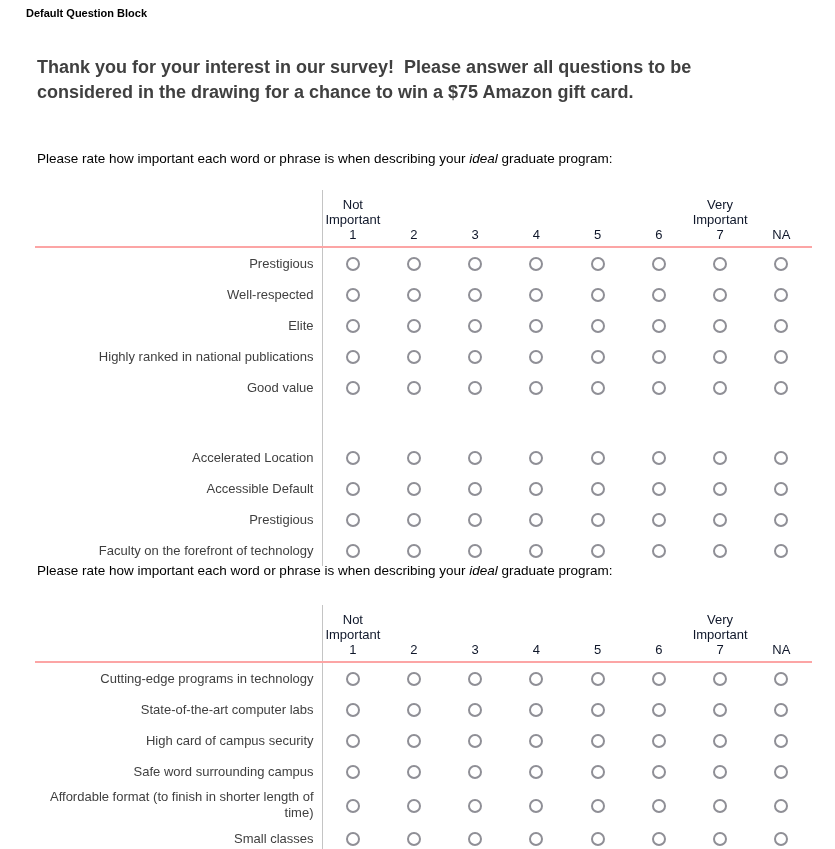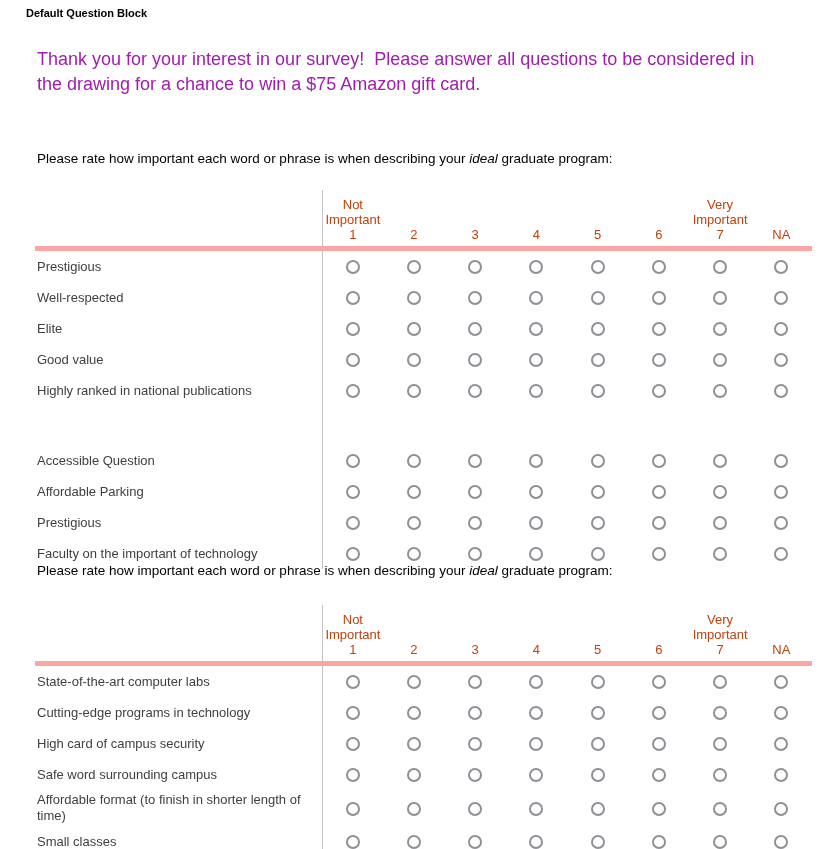--- a/index.html
+++ b/index.html
@@ -7,53 +7,53 @@
     width:835px; height:849px; position:relative; overflow:hidden;
     font-family:"Liberation Sans", sans-serif; color:#000;
   }
 
   .block-title {
     position:absolute; left:26px; top:7px;
     font-size:11px; font-weight:bold; color:#000;
   }
 
   .intro {
-    position:absolute; left:37px; top:47px; width:745px;
-    font-size:18px; font-weight:normal; line-height:25px; color:#a21caf;
+    position:absolute; left:37px; top:55px; width:745px;
+    font-size:18px; font-weight:bold; line-height:25px; color:#404040;
   }
 
   .prompt {
     position:absolute; left:37px; width:760px;
     font-size:13.5px; font-weight:normal; color:#000;
   }
   .prompt .italic { font-style:italic; }
   #prompt-1 { top:151px; }
   #prompt-2 { top:563px; }
 
   .matrix {
     position:absolute; left:35px;
     border-collapse:collapse; table-layout:fixed; width:777px;
     font-size:13px; color:#3f3f3f;
   }
   #matrix-1 { top:190px; }
   #matrix-2 { top:605px; }
 
   .matrix thead th {
     height:52px; vertical-align:bottom; text-align:center;
-    font-weight:normal; font-size:13px; color:#c2410c;
-    padding:0 0 4px 0; border-bottom:5px solid #fca5a5;
+    font-weight:normal; font-size:13px; color:#0f172a;
+    padding:0 0 4px 0; border-bottom:2px solid #fca5a5;
     line-height:15px; white-space:nowrap;
   }
   .matrix td.divider, .matrix th.divider { border-left:1px solid #c4c4c4; }
 
   .matrix tbody td {
     height:27px; vertical-align:middle; text-align:center; padding:0;
   }
   .matrix td.row-label {
-    text-align:left; padding:2px 8px 2px 2px; line-height:16px; color:#3f3f3f;
+    text-align:right; padding:2px 8px 2px 2px; line-height:16px; color:#3f3f3f;
   }
   .matrix td.spacer-cell, .matrix tr[data-name="matrix-spacer-row"] td { height:35px; }
 
   .radio {
     display:inline-block; width:14px; height:14px; box-sizing:border-box;
     border:2px solid #8f8f96; border-radius:50%; background:#fff;
     cursor:pointer; vertical-align:middle;
   }
 </style>
 </head>
@@ -138,58 +138,58 @@
         <td class="divider" data-name="radio-cell-1"><span class="radio" role="radio" aria-checked="false" data-name="radio-button"></span></td>
         <td data-name="radio-cell-2"><span class="radio" role="radio" aria-checked="false" data-name="radio-button"></span></td>
         <td data-name="radio-cell-3"><span class="radio" role="radio" aria-checked="false" data-name="radio-button"></span></td>
         <td data-name="radio-cell-4"><span class="radio" role="radio" aria-checked="false" data-name="radio-button"></span></td>
         <td data-name="radio-cell-5"><span class="radio" role="radio" aria-checked="false" data-name="radio-button"></span></td>
         <td data-name="radio-cell-6"><span class="radio" role="radio" aria-checked="false" data-name="radio-button"></span></td>
         <td data-name="radio-cell-7"><span class="radio" role="radio" aria-checked="false" data-name="radio-button"></span></td>
         <td data-name="radio-cell-na"><span class="radio" role="radio" aria-checked="false" data-name="radio-button"></span></td>
       </tr>
       <tr data-name="matrix-row">
+        <td class="row-label" data-name="matrix-row-label">Highly ranked in national publications</td>
+        <td class="divider" data-name="radio-cell-1"><span class="radio" role="radio" aria-checked="false" data-name="radio-button"></span></td>
+        <td data-name="radio-cell-2"><span class="radio" role="radio" aria-checked="false" data-name="radio-button"></span></td>
+        <td data-name="radio-cell-3"><span class="radio" role="radio" aria-checked="false" data-name="radio-button"></span></td>
+        <td data-name="radio-cell-4"><span class="radio" role="radio" aria-checked="false" data-name="radio-button"></span></td>
+        <td data-name="radio-cell-5"><span class="radio" role="radio" aria-checked="false" data-name="radio-button"></span></td>
+        <td data-name="radio-cell-6"><span class="radio" role="radio" aria-checked="false" data-name="radio-button"></span></td>
+        <td data-name="radio-cell-7"><span class="radio" role="radio" aria-checked="false" data-name="radio-button"></span></td>
+        <td data-name="radio-cell-na"><span class="radio" role="radio" aria-checked="false" data-name="radio-button"></span></td>
+      </tr>
+      <tr data-name="matrix-row">
         <td class="row-label" data-name="matrix-row-label">Good value</td>
-        <td class="divider" data-name="radio-cell-1"><span class="radio" role="radio" aria-checked="false" data-name="radio-button"></span></td>
-        <td data-name="radio-cell-2"><span class="radio" role="radio" aria-checked="false" data-name="radio-button"></span></td>
-        <td data-name="radio-cell-3"><span class="radio" role="radio" aria-checked="false" data-name="radio-button"></span></td>
-        <td data-name="radio-cell-4"><span class="radio" role="radio" aria-checked="false" data-name="radio-button"></span></td>
-        <td data-name="radio-cell-5"><span class="radio" role="radio" aria-checked="false" data-name="radio-button"></span></td>
-        <td data-name="radio-cell-6"><span class="radio" role="radio" aria-checked="false" data-name="radio-button"></span></td>
-        <td data-name="radio-cell-7"><span class="radio" role="radio" aria-checked="false" data-name="radio-button"></span></td>
-        <td data-name="radio-cell-na"><span class="radio" role="radio" aria-checked="false" data-name="radio-button"></span></td>
-      </tr>
-      <tr data-name="matrix-row">
-        <td class="row-label" data-name="matrix-row-label">Highly ranked in national publications</td>
         <td class="divider" data-name="radio-cell-1"><span class="radio" role="radio" aria-checked="false" data-name="radio-button"></span></td>
         <td data-name="radio-cell-2"><span class="radio" role="radio" aria-checked="false" data-name="radio-button"></span></td>
         <td data-name="radio-cell-3"><span class="radio" role="radio" aria-checked="false" data-name="radio-button"></span></td>
         <td data-name="radio-cell-4"><span class="radio" role="radio" aria-checked="false" data-name="radio-button"></span></td>
         <td data-name="radio-cell-5"><span class="radio" role="radio" aria-checked="false" data-name="radio-button"></span></td>
         <td data-name="radio-cell-6"><span class="radio" role="radio" aria-checked="false" data-name="radio-button"></span></td>
         <td data-name="radio-cell-7"><span class="radio" role="radio" aria-checked="false" data-name="radio-button"></span></td>
         <td data-name="radio-cell-na"><span class="radio" role="radio" aria-checked="false" data-name="radio-button"></span></td>
       </tr>
       <tr data-name="matrix-spacer-row">
         <td class="row-label" data-name="matrix-spacer-label"></td>
         <td colspan="8" class="divider spacer-cell" data-name="matrix-spacer-cell"></td>
       </tr>
       <tr data-name="matrix-row">
-        <td class="row-label" data-name="matrix-row-label">Accessible Question</td>
-        <td class="divider" data-name="radio-cell-1"><span class="radio" role="radio" aria-checked="false" data-name="radio-button"></span></td>
-        <td data-name="radio-cell-2"><span class="radio" role="radio" aria-checked="false" data-name="radio-button"></span></td>
-        <td data-name="radio-cell-3"><span class="radio" role="radio" aria-checked="false" data-name="radio-button"></span></td>
-        <td data-name="radio-cell-4"><span class="radio" role="radio" aria-checked="false" data-name="radio-button"></span></td>
-        <td data-name="radio-cell-5"><span class="radio" role="radio" aria-checked="false" data-name="radio-button"></span></td>
-        <td data-name="radio-cell-6"><span class="radio" role="radio" aria-checked="false" data-name="radio-button"></span></td>
-        <td data-name="radio-cell-7"><span class="radio" role="radio" aria-checked="false" data-name="radio-button"></span></td>
-        <td data-name="radio-cell-na"><span class="radio" role="radio" aria-checked="false" data-name="radio-button"></span></td>
-      </tr>
-      <tr data-name="matrix-row">
-        <td class="row-label" data-name="matrix-row-label">Affordable Parking</td>
+        <td class="row-label" data-name="matrix-row-label">Accelerated Location</td>
+        <td class="divider" data-name="radio-cell-1"><span class="radio" role="radio" aria-checked="false" data-name="radio-button"></span></td>
+        <td data-name="radio-cell-2"><span class="radio" role="radio" aria-checked="false" data-name="radio-button"></span></td>
+        <td data-name="radio-cell-3"><span class="radio" role="radio" aria-checked="false" data-name="radio-button"></span></td>
+        <td data-name="radio-cell-4"><span class="radio" role="radio" aria-checked="false" data-name="radio-button"></span></td>
+        <td data-name="radio-cell-5"><span class="radio" role="radio" aria-checked="false" data-name="radio-button"></span></td>
+        <td data-name="radio-cell-6"><span class="radio" role="radio" aria-checked="false" data-name="radio-button"></span></td>
+        <td data-name="radio-cell-7"><span class="radio" role="radio" aria-checked="false" data-name="radio-button"></span></td>
+        <td data-name="radio-cell-na"><span class="radio" role="radio" aria-checked="false" data-name="radio-button"></span></td>
+      </tr>
+      <tr data-name="matrix-row">
+        <td class="row-label" data-name="matrix-row-label">Accessible Default</td>
         <td class="divider" data-name="radio-cell-1"><span class="radio" role="radio" aria-checked="false" data-name="radio-button"></span></td>
         <td data-name="radio-cell-2"><span class="radio" role="radio" aria-checked="false" data-name="radio-button"></span></td>
         <td data-name="radio-cell-3"><span class="radio" role="radio" aria-checked="false" data-name="radio-button"></span></td>
         <td data-name="radio-cell-4"><span class="radio" role="radio" aria-checked="false" data-name="radio-button"></span></td>
         <td data-name="radio-cell-5"><span class="radio" role="radio" aria-checked="false" data-name="radio-button"></span></td>
         <td data-name="radio-cell-6"><span class="radio" role="radio" aria-checked="false" data-name="radio-button"></span></td>
         <td data-name="radio-cell-7"><span class="radio" role="radio" aria-checked="false" data-name="radio-button"></span></td>
         <td data-name="radio-cell-na"><span class="radio" role="radio" aria-checked="false" data-name="radio-button"></span></td>
       </tr>
       <tr data-name="matrix-row">
@@ -197,21 +197,21 @@
         <td class="divider" data-name="radio-cell-1"><span class="radio" role="radio" aria-checked="false" data-name="radio-button"></span></td>
         <td data-name="radio-cell-2"><span class="radio" role="radio" aria-checked="false" data-name="radio-button"></span></td>
         <td data-name="radio-cell-3"><span class="radio" role="radio" aria-checked="false" data-name="radio-button"></span></td>
         <td data-name="radio-cell-4"><span class="radio" role="radio" aria-checked="false" data-name="radio-button"></span></td>
         <td data-name="radio-cell-5"><span class="radio" role="radio" aria-checked="false" data-name="radio-button"></span></td>
         <td data-name="radio-cell-6"><span class="radio" role="radio" aria-checked="false" data-name="radio-button"></span></td>
         <td data-name="radio-cell-7"><span class="radio" role="radio" aria-checked="false" data-name="radio-button"></span></td>
         <td data-name="radio-cell-na"><span class="radio" role="radio" aria-checked="false" data-name="radio-button"></span></td>
       </tr>
       <tr data-name="matrix-row">
-        <td class="row-label" data-name="matrix-row-label">Faculty on the important of technology</td>
+        <td class="row-label" data-name="matrix-row-label">Faculty on the forefront of technology</td>
         <td class="divider" data-name="radio-cell-1"><span class="radio" role="radio" aria-checked="false" data-name="radio-button"></span></td>
         <td data-name="radio-cell-2"><span class="radio" role="radio" aria-checked="false" data-name="radio-button"></span></td>
         <td data-name="radio-cell-3"><span class="radio" role="radio" aria-checked="false" data-name="radio-button"></span></td>
         <td data-name="radio-cell-4"><span class="radio" role="radio" aria-checked="false" data-name="radio-button"></span></td>
         <td data-name="radio-cell-5"><span class="radio" role="radio" aria-checked="false" data-name="radio-button"></span></td>
         <td data-name="radio-cell-6"><span class="radio" role="radio" aria-checked="false" data-name="radio-button"></span></td>
         <td data-name="radio-cell-7"><span class="radio" role="radio" aria-checked="false" data-name="radio-button"></span></td>
         <td data-name="radio-cell-na"><span class="radio" role="radio" aria-checked="false" data-name="radio-button"></span></td>
       </tr>
     </tbody>
@@ -259,32 +259,32 @@
           <div>Important</div>
           <div>7</div>
         </th>
         <th data-name="scale-column-header-na">
           <div>NA</div>
         </th>
       </tr>
     </thead>
     <tbody>
       <tr data-name="matrix-row">
+        <td class="row-label" data-name="matrix-row-label">Cutting-edge programs in technology</td>
+        <td class="divider" data-name="radio-cell-1"><span class="radio" role="radio" aria-checked="false" data-name="radio-button"></span></td>
+        <td data-name="radio-cell-2"><span class="radio" role="radio" aria-checked="false" data-name="radio-button"></span></td>
+        <td data-name="radio-cell-3"><span class="radio" role="radio" aria-checked="false" data-name="radio-button"></span></td>
+        <td data-name="radio-cell-4"><span class="radio" role="radio" aria-checked="false" data-name="radio-button"></span></td>
+        <td data-name="radio-cell-5"><span class="radio" role="radio" aria-checked="false" data-name="radio-button"></span></td>
+        <td data-name="radio-cell-6"><span class="radio" role="radio" aria-checked="false" data-name="radio-button"></span></td>
+        <td data-name="radio-cell-7"><span class="radio" role="radio" aria-checked="false" data-name="radio-button"></span></td>
+        <td data-name="radio-cell-na"><span class="radio" role="radio" aria-checked="false" data-name="radio-button"></span></td>
+      </tr>
+      <tr data-name="matrix-row">
         <td class="row-label" data-name="matrix-row-label">State-of-the-art computer labs</td>
-        <td class="divider" data-name="radio-cell-1"><span class="radio" role="radio" aria-checked="false" data-name="radio-button"></span></td>
-        <td data-name="radio-cell-2"><span class="radio" role="radio" aria-checked="false" data-name="radio-button"></span></td>
-        <td data-name="radio-cell-3"><span class="radio" role="radio" aria-checked="false" data-name="radio-button"></span></td>
-        <td data-name="radio-cell-4"><span class="radio" role="radio" aria-checked="false" data-name="radio-button"></span></td>
-        <td data-name="radio-cell-5"><span class="radio" role="radio" aria-checked="false" data-name="radio-button"></span></td>
-        <td data-name="radio-cell-6"><span class="radio" role="radio" aria-checked="false" data-name="radio-button"></span></td>
-        <td data-name="radio-cell-7"><span class="radio" role="radio" aria-checked="false" data-name="radio-button"></span></td>
-        <td data-name="radio-cell-na"><span class="radio" role="radio" aria-checked="false" data-name="radio-button"></span></td>
-      </tr>
-      <tr data-name="matrix-row">
-        <td class="row-label" data-name="matrix-row-label">Cutting-edge programs in technology</td>
         <td class="divider" data-name="radio-cell-1"><span class="radio" role="radio" aria-checked="false" data-name="radio-button"></span></td>
         <td data-name="radio-cell-2"><span class="radio" role="radio" aria-checked="false" data-name="radio-button"></span></td>
         <td data-name="radio-cell-3"><span class="radio" role="radio" aria-checked="false" data-name="radio-button"></span></td>
         <td data-name="radio-cell-4"><span class="radio" role="radio" aria-checked="false" data-name="radio-button"></span></td>
         <td data-name="radio-cell-5"><span class="radio" role="radio" aria-checked="false" data-name="radio-button"></span></td>
         <td data-name="radio-cell-6"><span class="radio" role="radio" aria-checked="false" data-name="radio-button"></span></td>
         <td data-name="radio-cell-7"><span class="radio" role="radio" aria-checked="false" data-name="radio-button"></span></td>
         <td data-name="radio-cell-na"><span class="radio" role="radio" aria-checked="false" data-name="radio-button"></span></td>
       </tr>
       <tr data-name="matrix-row">

